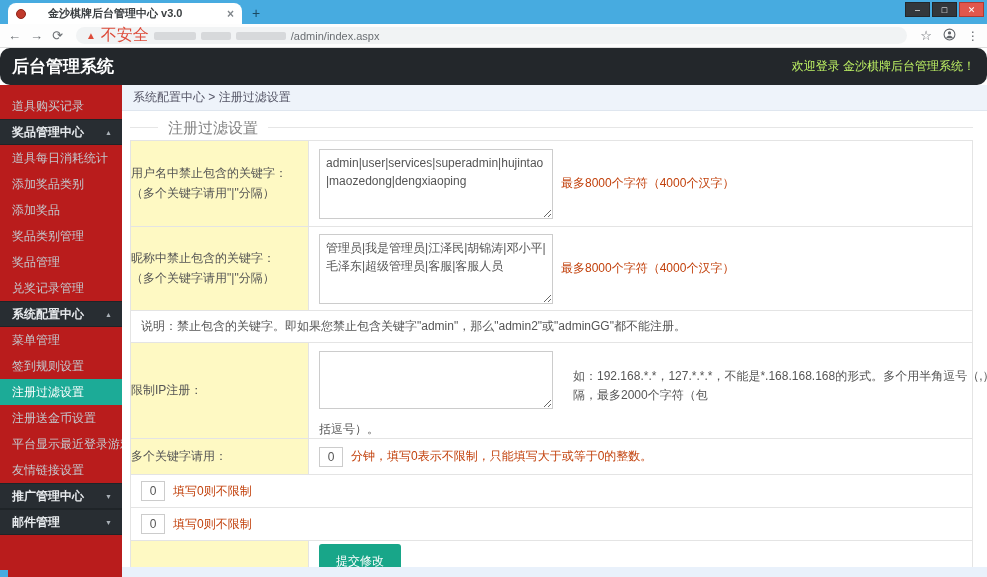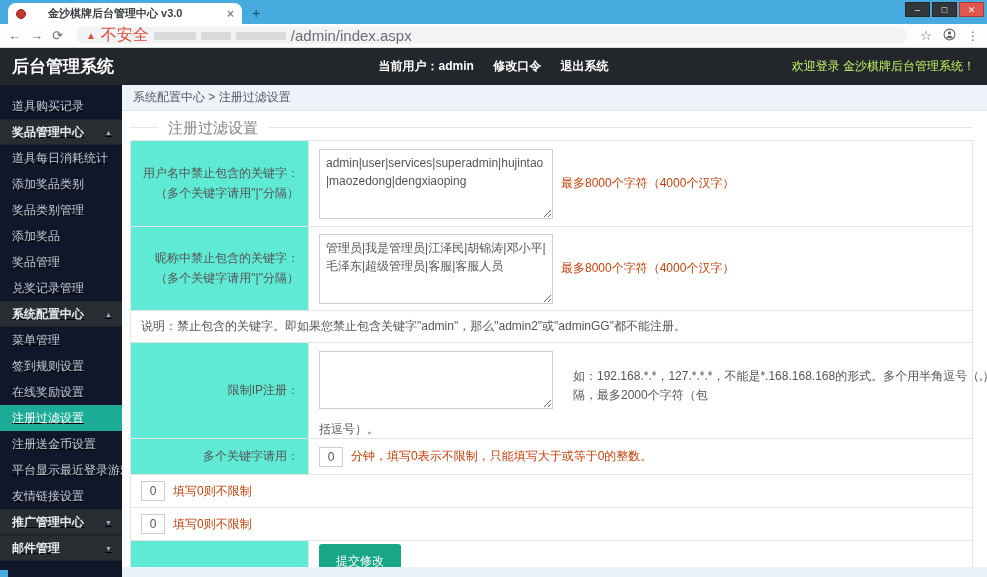--- a/index.html
+++ b/index.html
@@ -23,38 +23,38 @@
   .win-btn.close { background:#e2574c; border-color:#b03a31; font-weight:bold; }
 
   .toolbar { height:24px; background:#fdfdfd; border-bottom:1px solid #dcdcdc;
     display:flex; align-items:center; padding:0 8px; gap:9px; flex:0 0 auto; }
   .nav-ico { color:#6b6f73; font-size:13px; line-height:1; }
   .addr { flex:1; height:17px; background:#f1f3f4; border-radius:9px; display:flex;
     align-items:center; padding:0 10px; gap:5px; margin:0 4px; }
   .warn-tri { color:#dd4b39; font-size:10px; line-height:1; }
   .warn-txt { color:#dd4b39; font-size:16px;text-align:right; }
   .blur { height:8px; background:#d7d9db; border-radius:2px; display:inline-block; }
-  .addr-path { color:#6b6f73; font-size:15px; }
+  .addr-path { color:#6b6f73; font-size:11px; }
   .tool-right { display:flex; align-items:center; gap:11px; }
   .star { color:#5f6368; font-size:13px; }
   .dots { color:#5f6368; font-size:12px; letter-spacing:0; }
 
   
   .app-header { height:37px; background:#23272b; display:flex; align-items:center;
-    color:#fff; position:relative; flex:0 0 auto; }
+    color:#fff; position:relative; flex:0 0 auto;border-radius:10px; }
   .logo { width:200px; padding-left:12px; font-size:17px; font-weight:bold; }
   .user-info { position:absolute; left:0; right:0; text-align:center; font-size:12px;
     font-weight:bold; pointer-events:none; }
   .user-info span { pointer-events:auto; }
   .user-link { margin-left:16px; cursor:pointer; }
   .welcome { position:absolute; right:12px; font-size:12px; color:#bef264; }
 
   
   .app-body { flex:1; display:flex; overflow:hidden; }
-  .sidebar { width:122px; background:#0f172a; flex:0 0 auto; overflow:hidden; position:relative;text-decoration:underline; }
+  .sidebar { width:122px; background:#b91c1c; flex:0 0 auto; overflow:hidden; position:relative; }
   .side-item { height:26px; display:flex; align-items:center; padding:0 10px 0 12px;
     color:#c3c9ce; font-size:12px; cursor:pointer; white-space:nowrap; overflow:hidden; }
   .side-item.sliver { height:8px; color:#7a838b; font-size:11px; align-items:flex-start; }
   .side-item.section { background:#282d32; color:#e8ebee; font-weight:bold;
     border-top:1px solid #1f2428; border-bottom:1px solid #1f2428; justify-content:space-between; }
   .side-item.active { background:#1cab97; color:#fff; }
   .side-arrow { font-size:7px; color:#aab1b7; }
   .corner-blue { position:absolute; left:0; bottom:0; width:8px; height:7px; background:#47abe0; }
 
   .main { flex:1; background:#fff; display:flex; flex-direction:column; overflow:hidden; }
@@ -62,22 +62,22 @@
     display:flex; align-items:center; padding-left:11px; font-size:12px; color:#556; flex:0 0 auto; }
 
   .content { flex:1; position:relative; }
   .legend-wrap { margin:16px 14px 12px 8px; border-top:1px solid #e6e6e6; position:relative; height:1px; }
   .legend-text { position:absolute; left:28px; top:-9px; background:#fff; padding:0 10px;
     color:#828282; font-size:15px; }
 
   .form-table { margin:4px 14px 0 8px; border:1px solid #e4e4e4; font-size:12px; color:#555; }
   .frow { display:flex; border-bottom:1px solid #e4e4e4; }
   .frow:last-child { border-bottom:none; }
-  .fcell-label { width:178px; background:#5eead4; border-right:1px solid #e4e4e4; flex:0 0 auto;
-    display:flex; flex-direction:column; justify-content:center; align-items:flex-end;
+  .fcell-label { width:178px; background:#fef9c3; border-right:1px solid #e4e4e4; flex:0 0 auto;
+    display:flex; flex-direction:column; justify-content:center; align-items:flex-start;
     padding-right:9px; text-align:right; line-height:1.6; }
   .fcell-value { flex:1; display:flex; align-items:center; padding:8px 0 8px 10px; position:relative; }
   textarea { width:234px; border:1px solid #ccc; font-family:inherit; font-size:12px;
     color:#555; padding:4px 6px; line-height:1.5; resize:both; background:#fff; }
   .ta-big { height:70px; }
   .ta-ip { height:58px; }
   .hint { margin-left:8px; color:#c2410c; }
   .note-row { display:block; padding:6px 10px; background:#fff; line-height:1.6; }
   .ip-cell { display:block; height:74px; }
   .ip-hint1 { position:absolute; left:264px; top:24px; width:436px; line-height:19px; }
@@ -130,25 +130,20 @@
             <circle cx="12" cy="9" r="3" fill="#5f6368"></circle>
             <path d="M5.5 19c1.5-3.5 4-4.5 6.5-4.5s5 1 6.5 4.5" fill="#5f6368"></path>
           </svg>
       </span>
       <span class="dots">⋮</span>
     </div>
   </div>
 
   <div class="app-header">
     <div class="logo">后台管理系统</div>
-    <div class="user-info">
-      <span>当前用户：admin</span>
-      <span class="user-link">修改口令</span>
-      <span class="user-link">退出系统</span>
-    </div>
     <div class="welcome">欢迎登录 金沙棋牌后台管理系统！</div>
   </div>
 
   <div class="app-body">
 
     <div class="sidebar">
       <div class="side-item sliver">
           <span></span>
         </div>
       <div class="side-item">
@@ -158,43 +153,40 @@
           <span>奖品管理中心</span>
           <span class="side-arrow">▲</span>
         </div>
       <div class="side-item">
           <span>道具每日消耗统计</span>
         </div>
       <div class="side-item">
           <span>添加奖品类别</span>
         </div>
       <div class="side-item">
+          <span>添加奖品</span>
+        </div>
+      <div class="side-item">
           <span>奖品类别管理</span>
-        </div>
-      <div class="side-item">
-          <span>添加奖品</span>
         </div>
       <div class="side-item">
           <span>奖品管理</span>
         </div>
       <div class="side-item">
           <span>兑奖记录管理</span>
         </div>
       <div class="side-item section">
           <span>系统配置中心</span>
           <span class="side-arrow">▲</span>
         </div>
       <div class="side-item">
           <span>菜单管理</span>
         </div>
       <div class="side-item">
           <span>签到规则设置</span>
-        </div>
-      <div class="side-item">
-          <span>在线奖励设置</span>
         </div>
       <div class="side-item active">
           <span>注册过滤设置</span>
         </div>
       <div class="side-item">
           <span>注册送金币设置</span>
         </div>
       <div class="side-item">
           <span>平台显示最近登录游戏...</span>
         </div>

